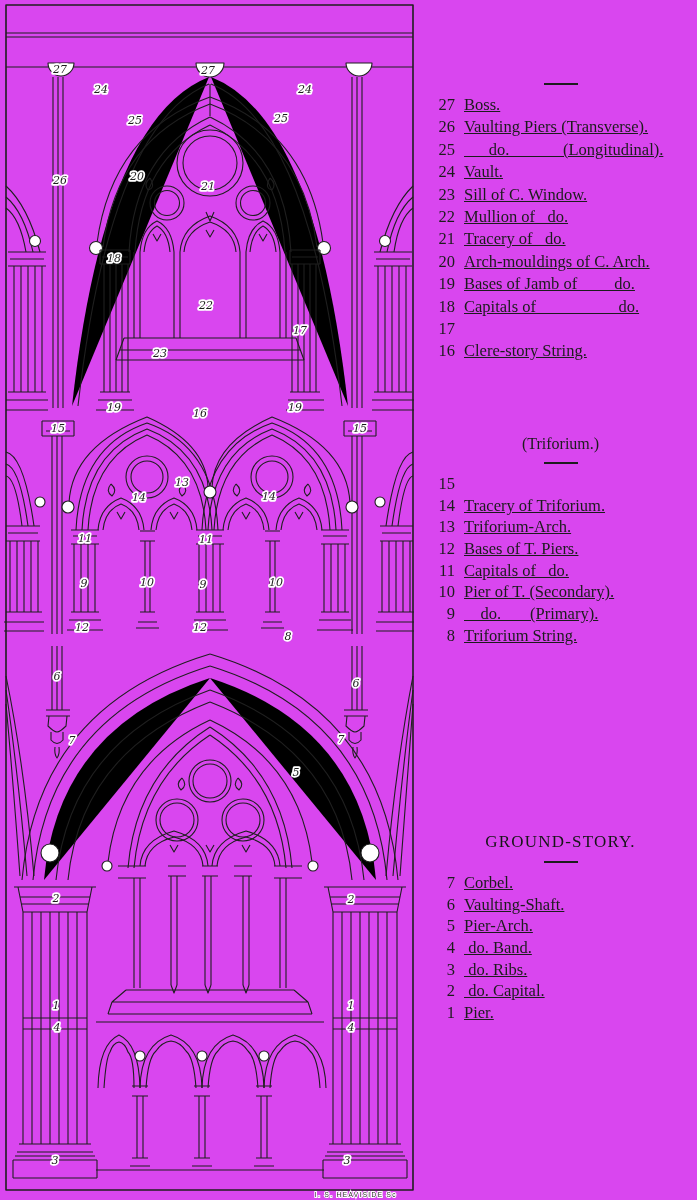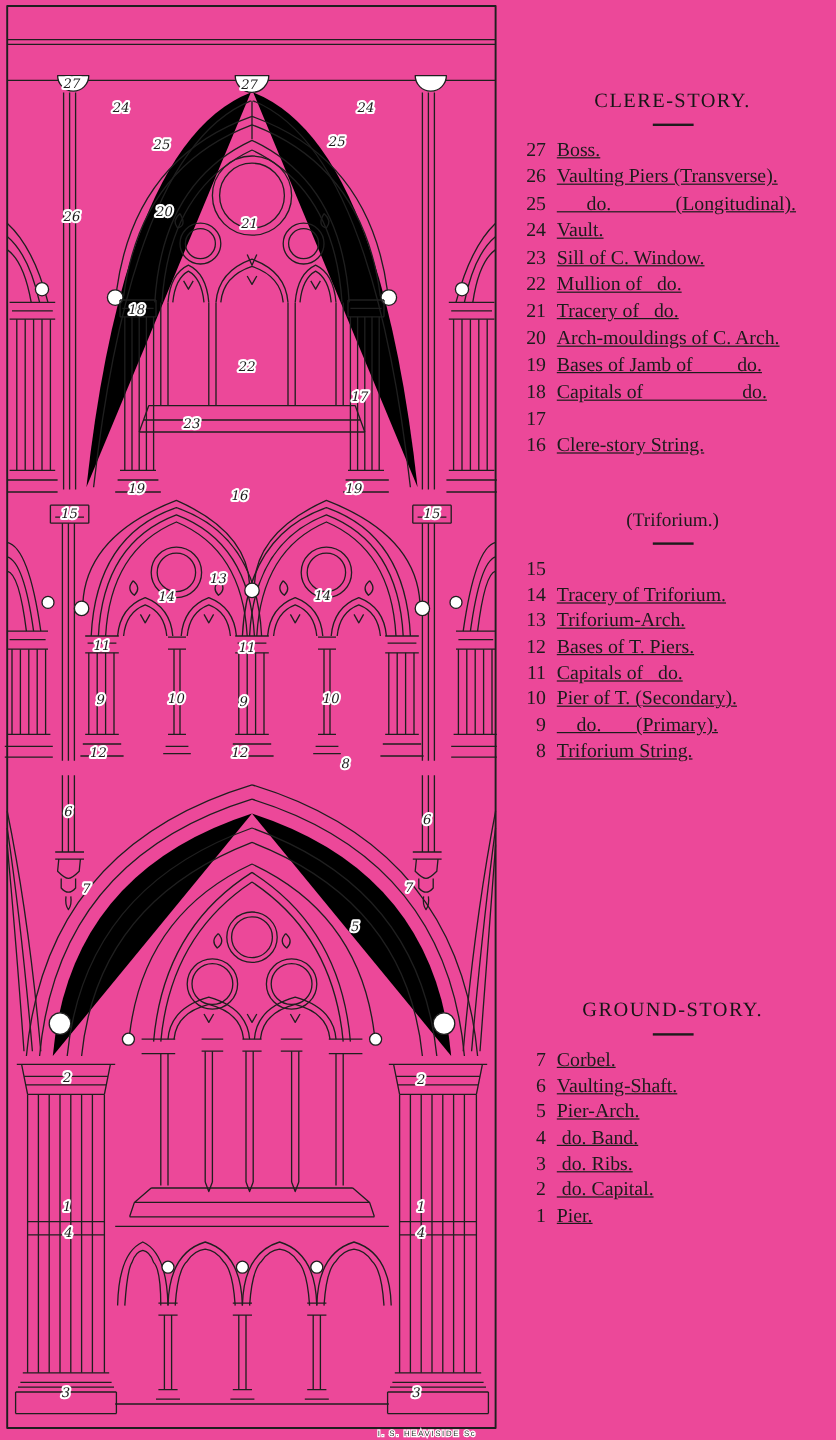--- a/index.html
+++ b/index.html
@@ -1,33 +1,33 @@
 <!DOCTYPE html>
 <html><head>
 <meta charset="utf-8">
 <style>
   html,body{margin:0;padding:0;background:#ffffff;}
-  #page{position:relative;width:697px;height:1200px;background:#ec4899;overflow:hidden;
+  #page{position:relative;width:697px;height:1200px;background:#d946ef;overflow:hidden;
         font-family:"Liberation Serif", serif;color:#1c1c1c;}
   
   #fig{position:absolute;left:0;top:0;}
   .k{fill:none;stroke:#1f1f1f;stroke-width:1.1;stroke-linecap:butt;stroke-linejoin:round;}
   .k15{stroke-width:1.6;}
   .k2{stroke-width:2.3;}
   .ball{fill:#ffffff;}
   .fl{font:italic 11px "DejaVu Serif", serif;fill:#1c1c1c;text-anchor:middle;
       paint-order:stroke;stroke:#ffffff;stroke-width:3.5px;stroke-linejoin:round;}
   .sig{font:6.5px "Liberation Sans", sans-serif;letter-spacing:1.4px;fill:#2b2b2b;text-anchor:end;
        paint-order:stroke;stroke:#fff;stroke-width:2px;}
   
   #legend{position:absolute;left:424px;top:0;width:273px;height:1200px;}
   .lg-sec{position:absolute;left:0;width:273px;}
   .sec-0{top:74px;} .sec-1{top:424px;} .sec-2{top:832px;}
   .lg-title{text-align:center;font-size:17px;letter-spacing:1.2px;color:#161616;}
-  .lg-sub{text-align:center;font-size:16px;margin-top:1px;}
+  .lg-sub{text-align:center;font-size:16px;margin-top:11px;}
   .lg-div{width:34px;height:2px;background:#1c1c1c;margin:9px auto 10px auto;}
   .lg-list{margin-top:0;}
   .lg-row{display:flex;align-items:baseline;height:22.4px;font-size:16.5px;}
   .sec-1 .lg-row{height:21.7px;}
   .sec-2 .lg-row{height:21.7px;}
   .lg-num{width:31px;text-align:right;margin-right:9px;flex:none;}
   .lg-lbl{white-space:pre;text-decoration:underline;}
 </style>
 </head>
 <body>
@@ -325,21 +325,20 @@
         <text x="351" y="1031" class="fl">4</text>
         <text x="55" y="1164" class="fl">3</text>
         <text x="347" y="1164" class="fl">3</text>
       </g>
 
     <text class="sig" x="397" y="1197">I. S. HEAVISIDE Sc</text>
   </svg>
 
   <div id="legend">
       <section class="lg-sec sec-0">
-        <div class="lg-title">CLERE-STORY.</div>
         <div class="lg-div"></div>
         <div class="lg-list">
           <div class="lg-row">
             <span class="lg-num">27</span>
             <span class="lg-lbl">Boss.</span>
           </div>
           <div class="lg-row">
             <span class="lg-num">26</span>
             <span class="lg-lbl">Vaulting Piers (Transverse).</span>
           </div>

